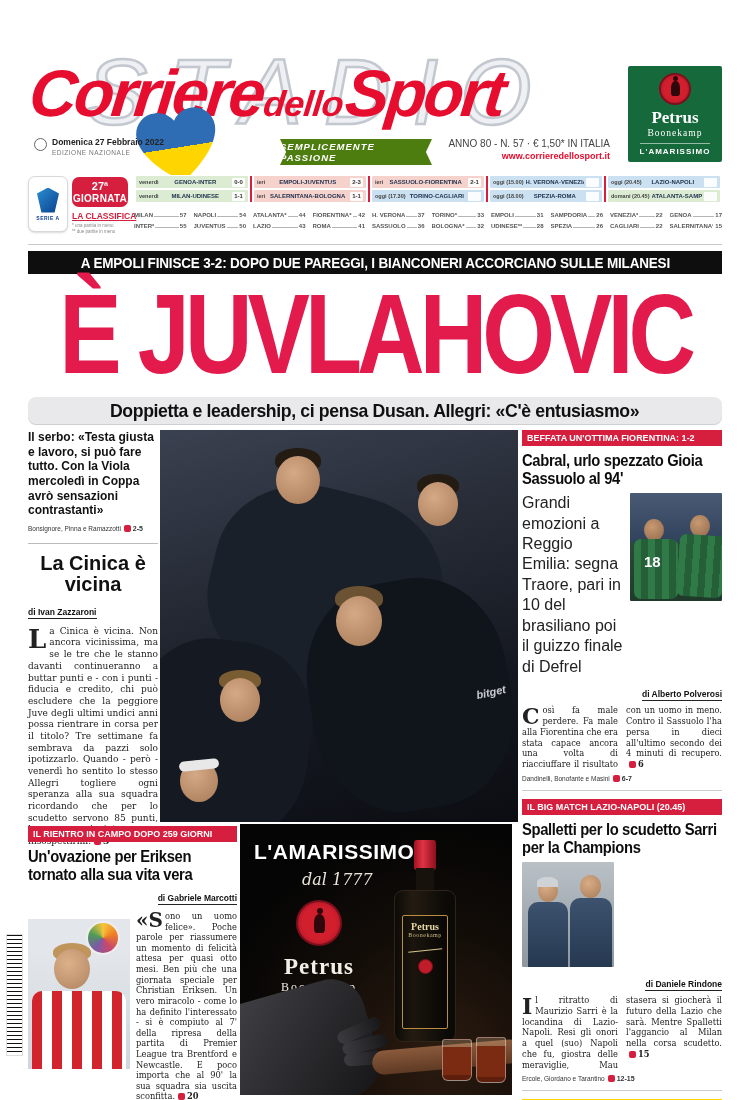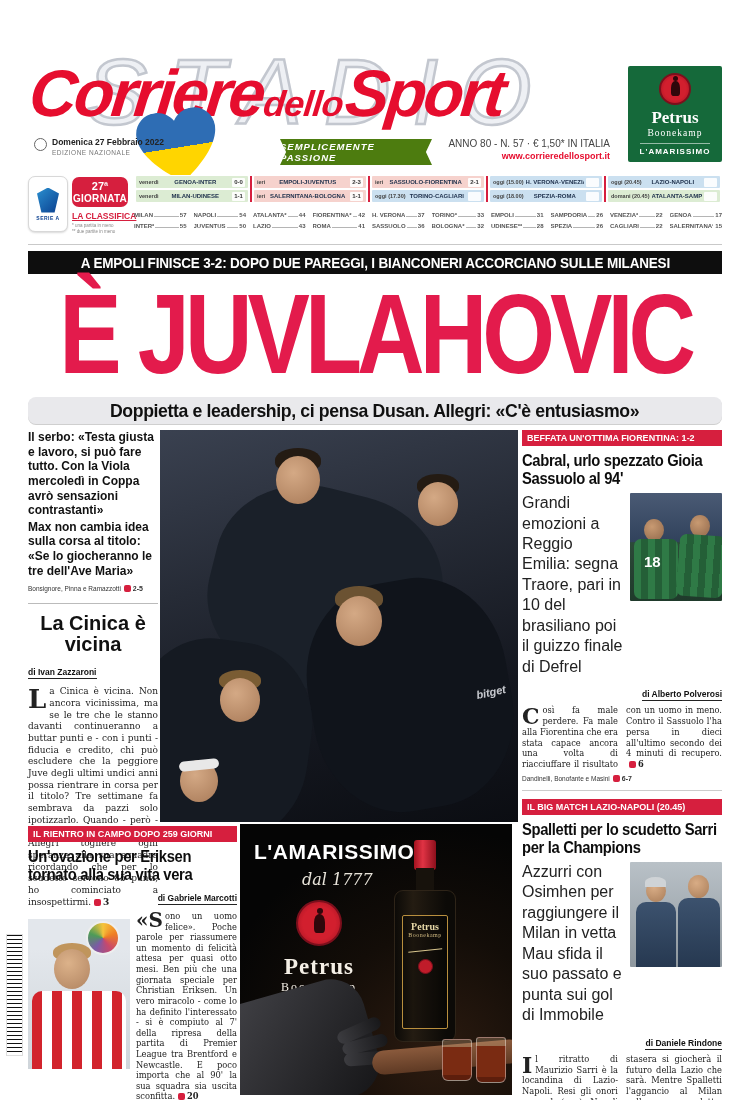--- a/index.html
+++ b/index.html
@@ -467,21 +467,20 @@
         <span>È JUVLAHOVIC</span>
       </div>
     <div class="subhead-wrap">
         <span class="subhead">Doppietta e leadership, ci pensa Dusan. Allegri: «C'è entusiasmo»</span>
       </div>
   </div>
 
   <div id="leftcol">
     <div class="intro">
       <p>Il serbo: «Testa giusta e lavoro, si può fare tutto. Con la Viola mercoledì in Coppa avrò sensazioni contrastanti»</p>
-      <p>Max non cambia idea sulla corsa al titolo: «Se lo giocheranno le tre dell'Ave Maria»</p>
     </div>
     <p class="credit"><span>Bonsignore, Pinna e Ramazzotti</span><span class="pagechip"></span><b>2-5</b></p>
     <div class="lc-div"></div>
     <div class="ed-title">La Cinica è vicina</div>
     <div class="ed-by"><span>di Ivan Zazzaroni</span></div>
     <p class="ed-body"><span class="dc">L</span><span>a Cinica è vicina. Non ancora vicinissima, ma se le tre che le stanno davanti continueranno a buttar punti e - con i punti - fiducia e credito, chi può escludere che la peggiore Juve degli ultimi undici anni possa rientrare in corsa per il titolo? Tre settimane fa sembrava da pazzi solo ipotizzarlo. Quando - però - venerdì ho sentito lo stesso Allegri togliere ogni speranza alla sua squadra ricordando che per lo scudetto servono 85 punti, ho cominciato a insospettirmi.</span><span class="pagechip"></span><b>3</b></p>
   </div>
 
   <div id="photo-main">
     <div class="blob b1"></div>
@@ -515,21 +514,20 @@
       </div>
     </div>
     <div class="byline-c"><span>di Alberto Polverosi</span></div>
     <p class="body2"><span class="dc">C</span><span>osì fa male perdere. Fa male alla Fiorentina che era stata capace ancora una volta di riacciuffare il risultato con un uomo in meno. Contro il Sassuolo l'ha persa in dieci all'ultimo secondo dei 4 minuti di recupero.</span><span class="pagechip"></span><b>6</b></p>
     <p class="credit-line"><span>Dandinelli, Bonofante e Masini</span><span class="pagechip"></span><b>6-7</b></p>
     <div class="divider"></div>
 
     <div class="tag">IL BIG MATCH LAZIO-NAPOLI (20.45)</div>
     <div class="hl-scale">Spalletti per lo scudetto Sarri per la Champions</div>
     <div class="story-row">
-      <div class="lede">Azzurri con Osimhen per raggiungere il Milan in vetta Mau sfida il suo passato e punta sui gol di Immobile</div>
       <div class="sphoto" id="ph-coaches">
         <div class="coach c1"></div>
         <div class="coach c2"></div>
         <div class="chead ch1"></div>
         <div class="chair"></div>
         <div class="chead ch2"></div>
       </div>
     </div>
     <div class="byline-c"><span>di Daniele Rindone</span></div>
     <p class="body2"><span class="dc">I</span><span>l ritratto di Maurizio Sarri è la locandina di Lazio-Napoli. Resi gli onori a quel (suo) Napoli che fu, giostra delle meraviglie, Mau stasera si giocherà il futuro della Lazio che sarà. Mentre Spalletti l'aggancio al Milan nella corsa scudetto.</span><span class="pagechip"></span><b>15</b></p>

